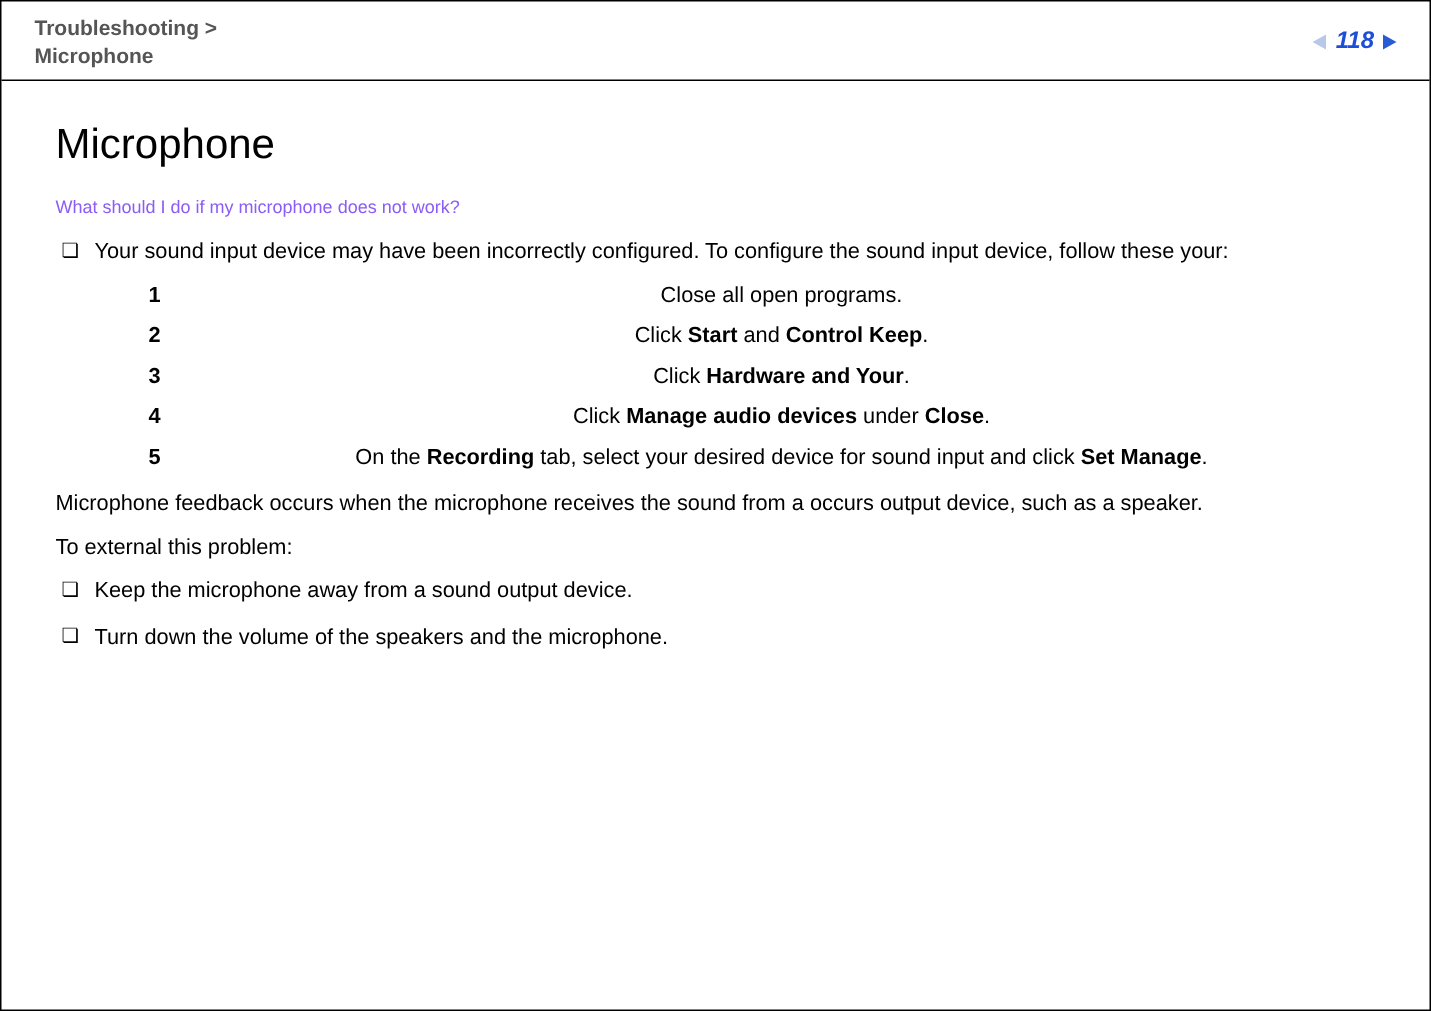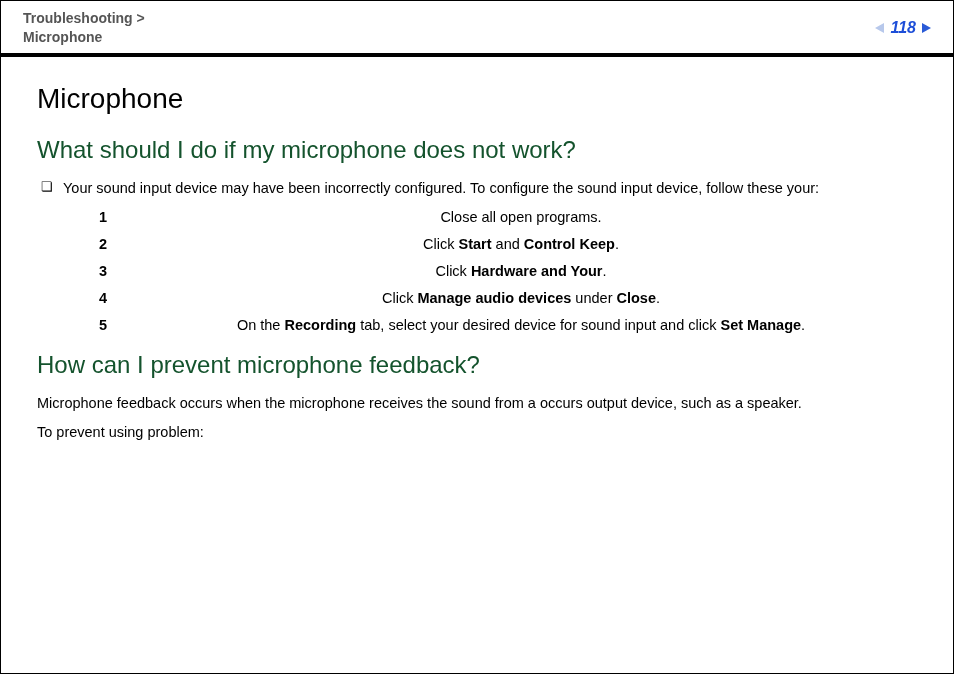--- a/index.html
+++ b/index.html
@@ -17,21 +17,21 @@
     height: 674px;
     border: 1px solid #000;
     position: relative;
     padding: 0;
   }
   .header {
     display: flex;
     justify-content: space-between;
     align-items: center;
     padding: 8px 22px 6px 22px;
-    border-bottom: 4px solid #000000;
+    border-bottom: 1px solid #000000;
   }
   .breadcrumb {
     font-size: 14px;
     font-weight: 700;
     color: #555;
     line-height: 1.35;
   }
   .pagenav {
     display: flex;
     align-items: center;
@@ -56,23 +56,23 @@
     font-size: 14.5px;
     line-height: 1.45;
   }
   h1.page-title {
     font-size: 28px;
     font-weight: 400;
     margin: 0 0 14px 0;
     color: #000;
   }
   h2.section-title {
-    font-size: 24px;
+    font-size: 12px;
     font-weight: 400;
-    color: #14532d;
+    color: #8b5cf6;
     margin: 12px 0 10px 0;
   }
   ul.square {
     list-style: none;
     padding: 0;
     margin: 0 0 8px 0;
   }
   ul.square > li {
     position: relative;
     padding-left: 26px;
@@ -138,18 +138,25 @@
         <ol class="steps">
           <li>Close all open programs.</li>
           <li>Click <b>Start</b> and <b>Control Keep</b>.</li>
           <li>Click <b>Hardware and Your</b>.</li>
           <li>Click <b>Manage audio devices</b> under <b>Close</b>.</li>
           <li>On the <b>Recording</b> tab, select your desired device for sound input and click <b>Set Manage</b>.</li>
         </ol>
       </li>
     </ul>
 
-    <h2 class="section-title">How can I prevent microphone feedback?</h2>
     <div class="para">Microphone feedback occurs when the microphone receives the sound from a occurs output device, such as a speaker.</div>
-    <div class="para">To prevent using problem:</div>
+    <div class="para">To external this problem:</div>
+    <ul class="square">
+      <li>
+        <span>Keep the microphone away from a sound output device.</span>
+      </li>
+      <li>
+        <span>Turn down the volume of the speakers and the microphone.</span>
+      </li>
+    </ul>
   </div>
 
 </div>
 
 </body></html>

